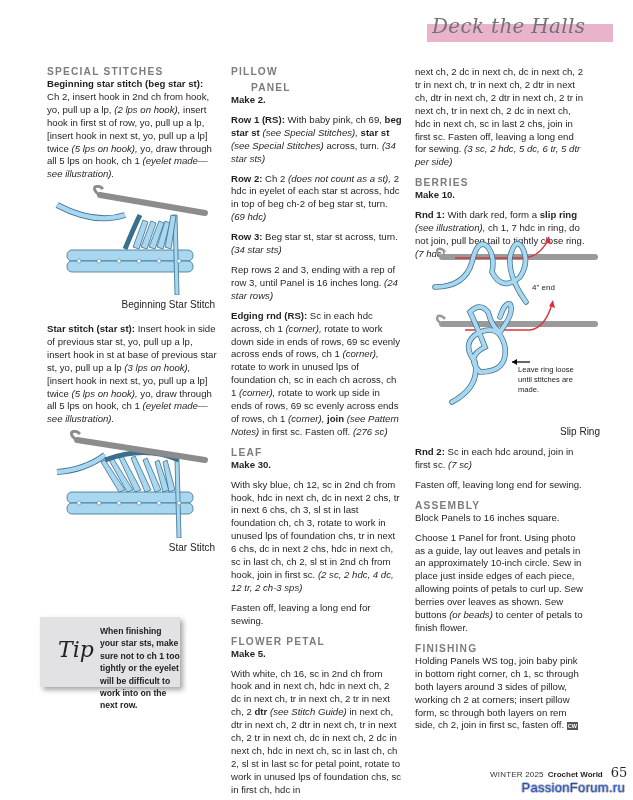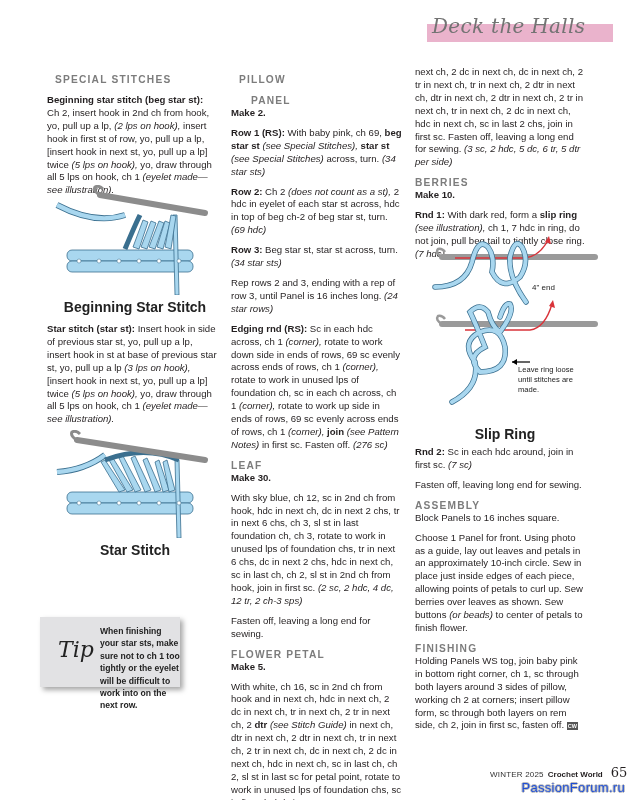--- a/index.html
+++ b/index.html
@@ -8,27 +8,27 @@
   .page { position:absolute; inset:0; }
   .banner { position:absolute; left:427px; top:24px; width:186px; height:18px; background:#eab3cc; }
   .banner-text { position:absolute; left:432px; top:14px; width:180px; height:34px;
     font-family:"DejaVu Serif", serif; font-style:italic; font-size:20px; color:#737373;
     letter-spacing:0.3px; white-space:nowrap; }
   .col { position:absolute; font-size:9.6px; line-height:12.9px; }
   .col p { margin:0 0 7px 0; }
   .c1 { left:47px; top:65px; width:170px; }
   .c2 { left:231px; top:65px; width:171px; }
   .c3 { left:415px; top:65px; width:172px; }
-  .h { font-weight:bold; color:#7c7c7c; letter-spacing:1.2px; font-size:10.2px; line-height:13px; margin:8px; }
+  .h { font-weight:bold; color:#7c7c7c; letter-spacing:1.2px; font-size:10.2px; line-height:13px; margin:0; }
   .sub { font-weight:bold; margin:0 0 7px 0; }
   .hsub { font-weight:bold; color:#7c7c7c; letter-spacing:1.2px; font-size:10.2px; line-height:13px; margin:0; }
   b { font-weight:bold; }
   i { font-style:italic;text-align:center; }
   .fig { position:absolute; }
-  .caption { font-weight:bold; font-size:14px; text-align:center; color:#222; }
+  .caption { font-weight:normal; font-size:10px; text-align:right; color:#222; }
   .tip { position:absolute; left:40px; top:617px; width:140px; height:70px; background:#e2e2e4;
          box-shadow:3px 3px 5px rgba(0,0,0,0.35); }
   .tip-word { position:absolute; left:18px; top:20px; font-family:"DejaVu Serif", serif; font-style:italic; font-size:22px; color:#222; }
   .tip-text { position:absolute; left:60px; top:8px; width:80px; font-weight:bold; font-size:8.6px; line-height:12.4px; color:#222; }
   .footer { position:absolute; top:765px; left:490px; font-size:8px; white-space:nowrap; }
   .footer .season { color:#333; letter-spacing:0.2px; }
   .footer .mag { font-weight:bold; margin-left:4px; }
   .footer .num { font-family:"DejaVu Serif", serif; font-size:13px; margin-left:8px; }
   .watermark { position:absolute; right:8px; top:780px; font-size:13px; color:#1d4ed8;
     text-shadow:-1px 0 #bbb, 1px 0 #bbb, 0 -1px #bbb, 0 1px #bbb; letter-spacing:0.3px; }

